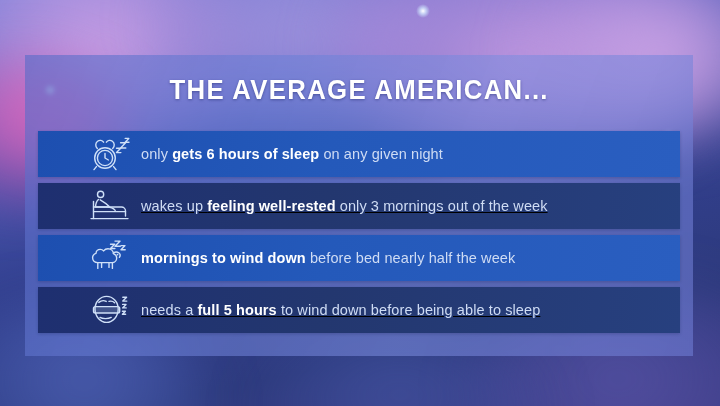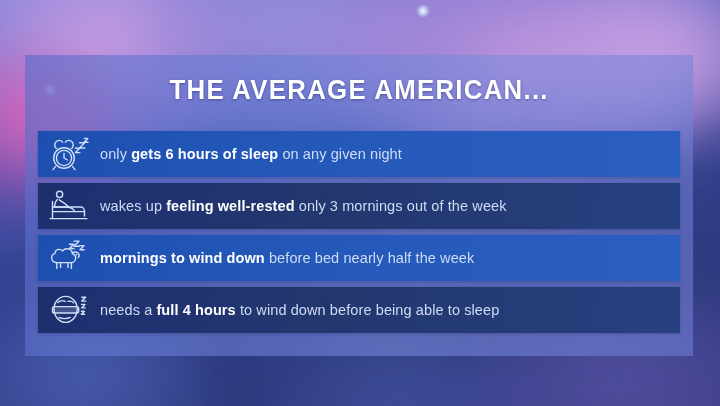--- a/index.html
+++ b/index.html
@@ -84,23 +84,24 @@
     left:13px; top:76px;
     width:642px;
   }
   .row {
     position:relative;
     height:46px;
     margin-bottom:6px;
     display:flex;
     align-items:center;
     box-shadow:0 1px 3px rgba(18,26,70,.25);
+    padding-left:41px;
   }
   .row.light { background:linear-gradient(100deg,#1d4fb0 0%, #2459ba 45%, #2a5ec0 100%); }
-  .row.dark  { background:linear-gradient(100deg,#1e2f70 0%, #23376f 45%, #27407f 100%); }
+  .row.dark  { background:linear-gradient(100deg,#1e2f70 0%, #23376f 45%, #27407f 100%);text-decoration:underline; }
 
   .row-icon {
     width:62px;
     flex:0 0 62px;
     display:flex;
     align-items:center;
     justify-content:center;
   }
   .row-icon svg { display:block; }
 
@@ -210,18 +211,18 @@
                      C30.7 20.2 29.9 21 28.8 21 H6.4 C5.3 21 4.5 20.2 4.5 19.2
                      V16.4 C4.5 15.4 5.3 14.6 6.4 14.6 Z" fill="rgba(207,224,248,.2)"></path>
             <path d="M11 25.4 C13.4 27 19.4 27 22.2 25.4"></path>
             <path d="M9.8 10.4 C12 8.6 15 8.2 17.2 9.4"></path>
             <path d="M20 9.4 C22 8.8 24.2 9.4 25.6 10.8"></path>
             <path d="M33.8 5.2 h3.8 l-3.8 3.9 h4"></path>
             <path d="M33.6 12.4 h3.4 l-3.4 3.5 h3.6"></path>
             <path d="M33.4 19.2 h3 l-3 3.1 h3.2"></path>
           </svg>
         </div>
-        <div class="row-text">needs a <b>full 4 hours</b> to wind down before being able to sleep</div>
+        <div class="row-text">needs a <b>full 5 hours</b> to wind down before being able to sleep</div>
       </div>
 
     </div>
   </div>
 </div>
 
 </body></html>

